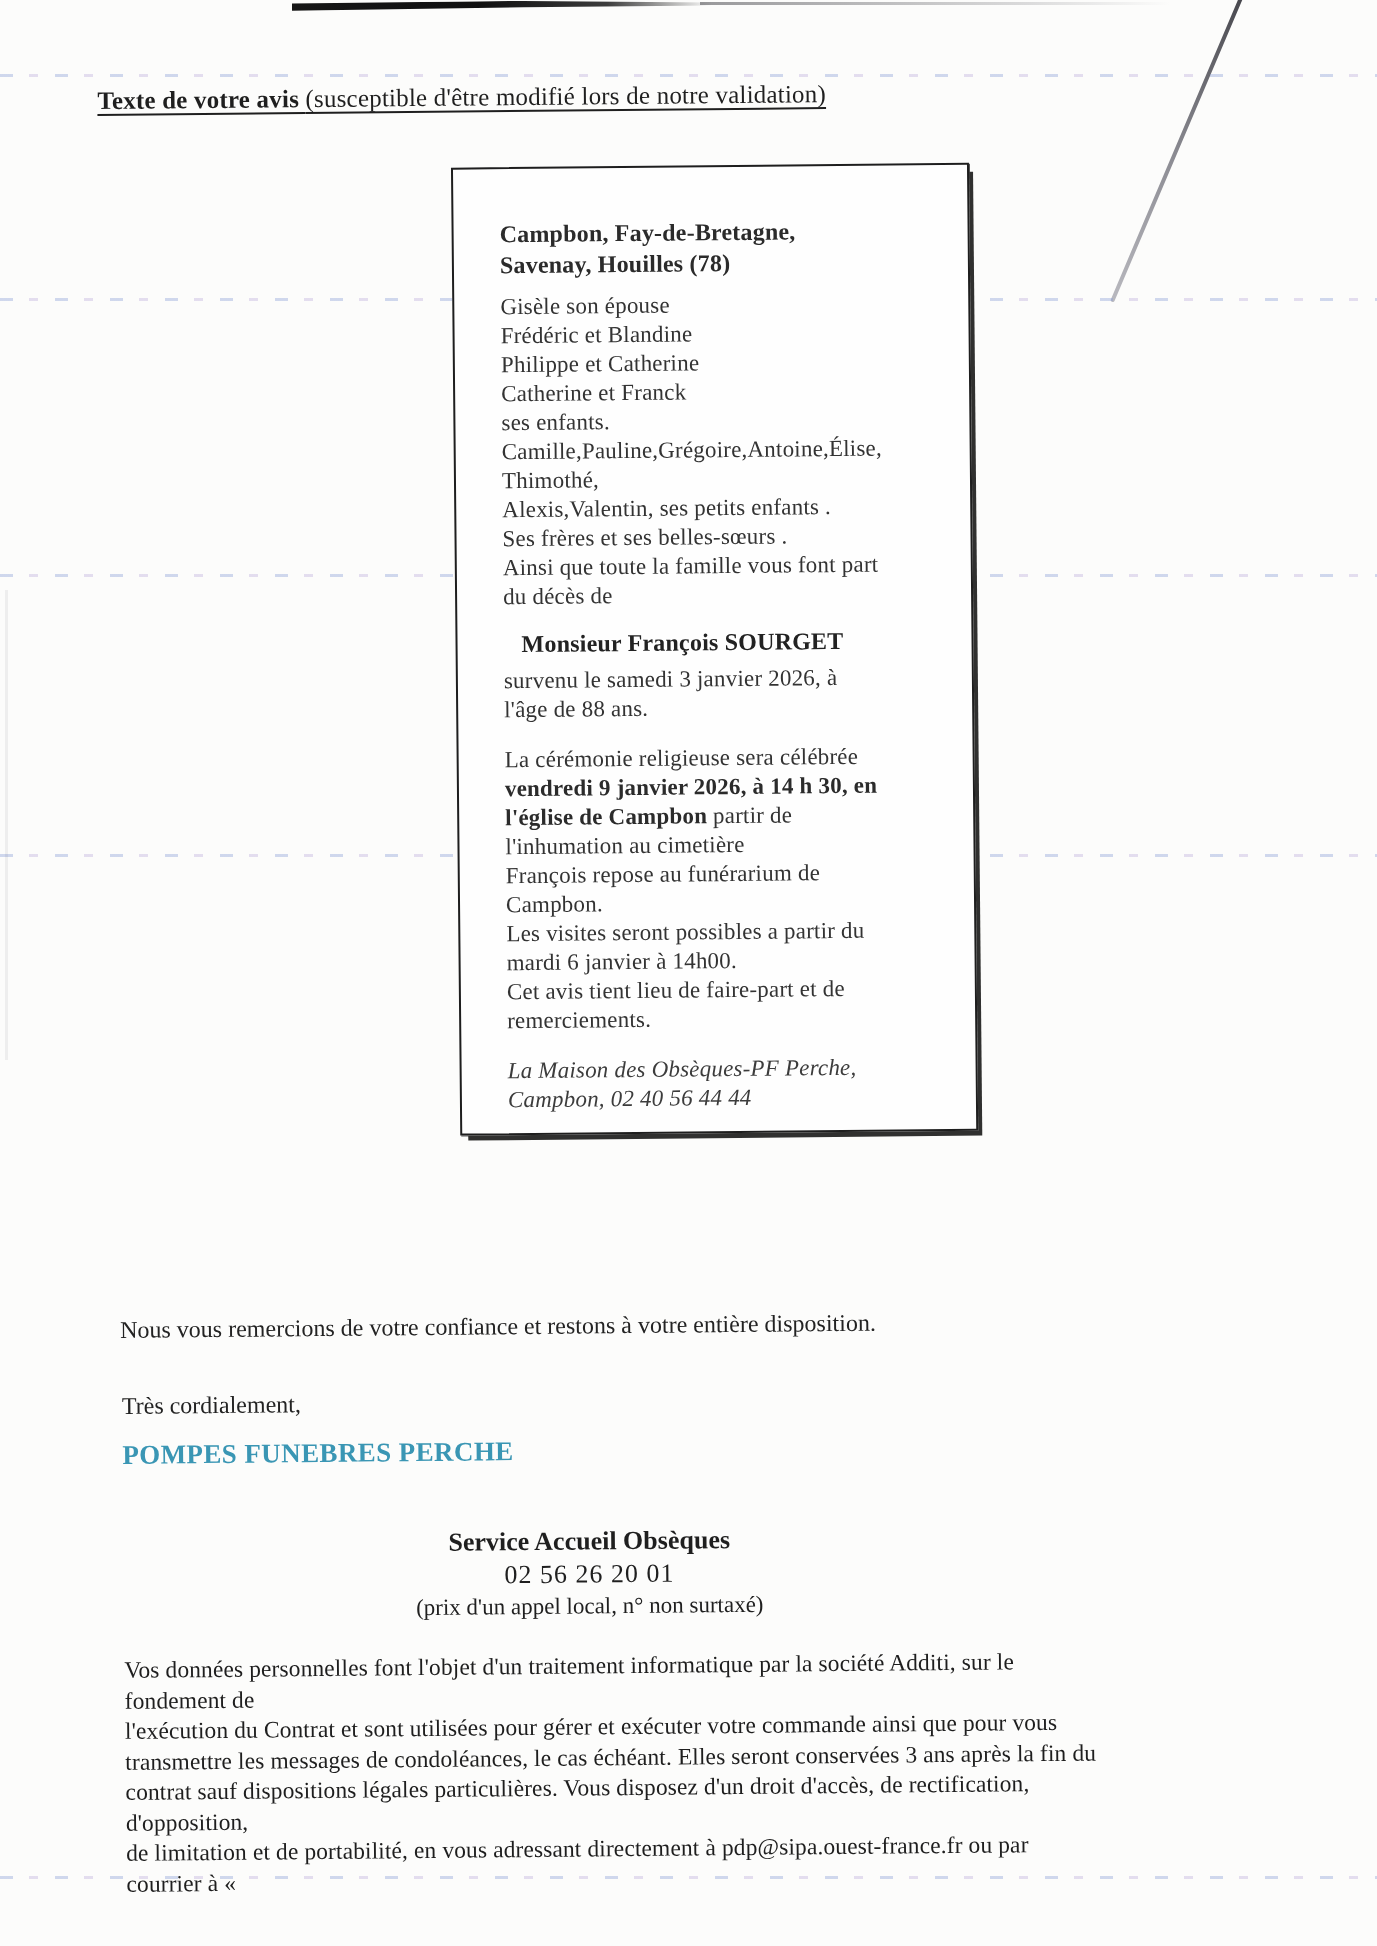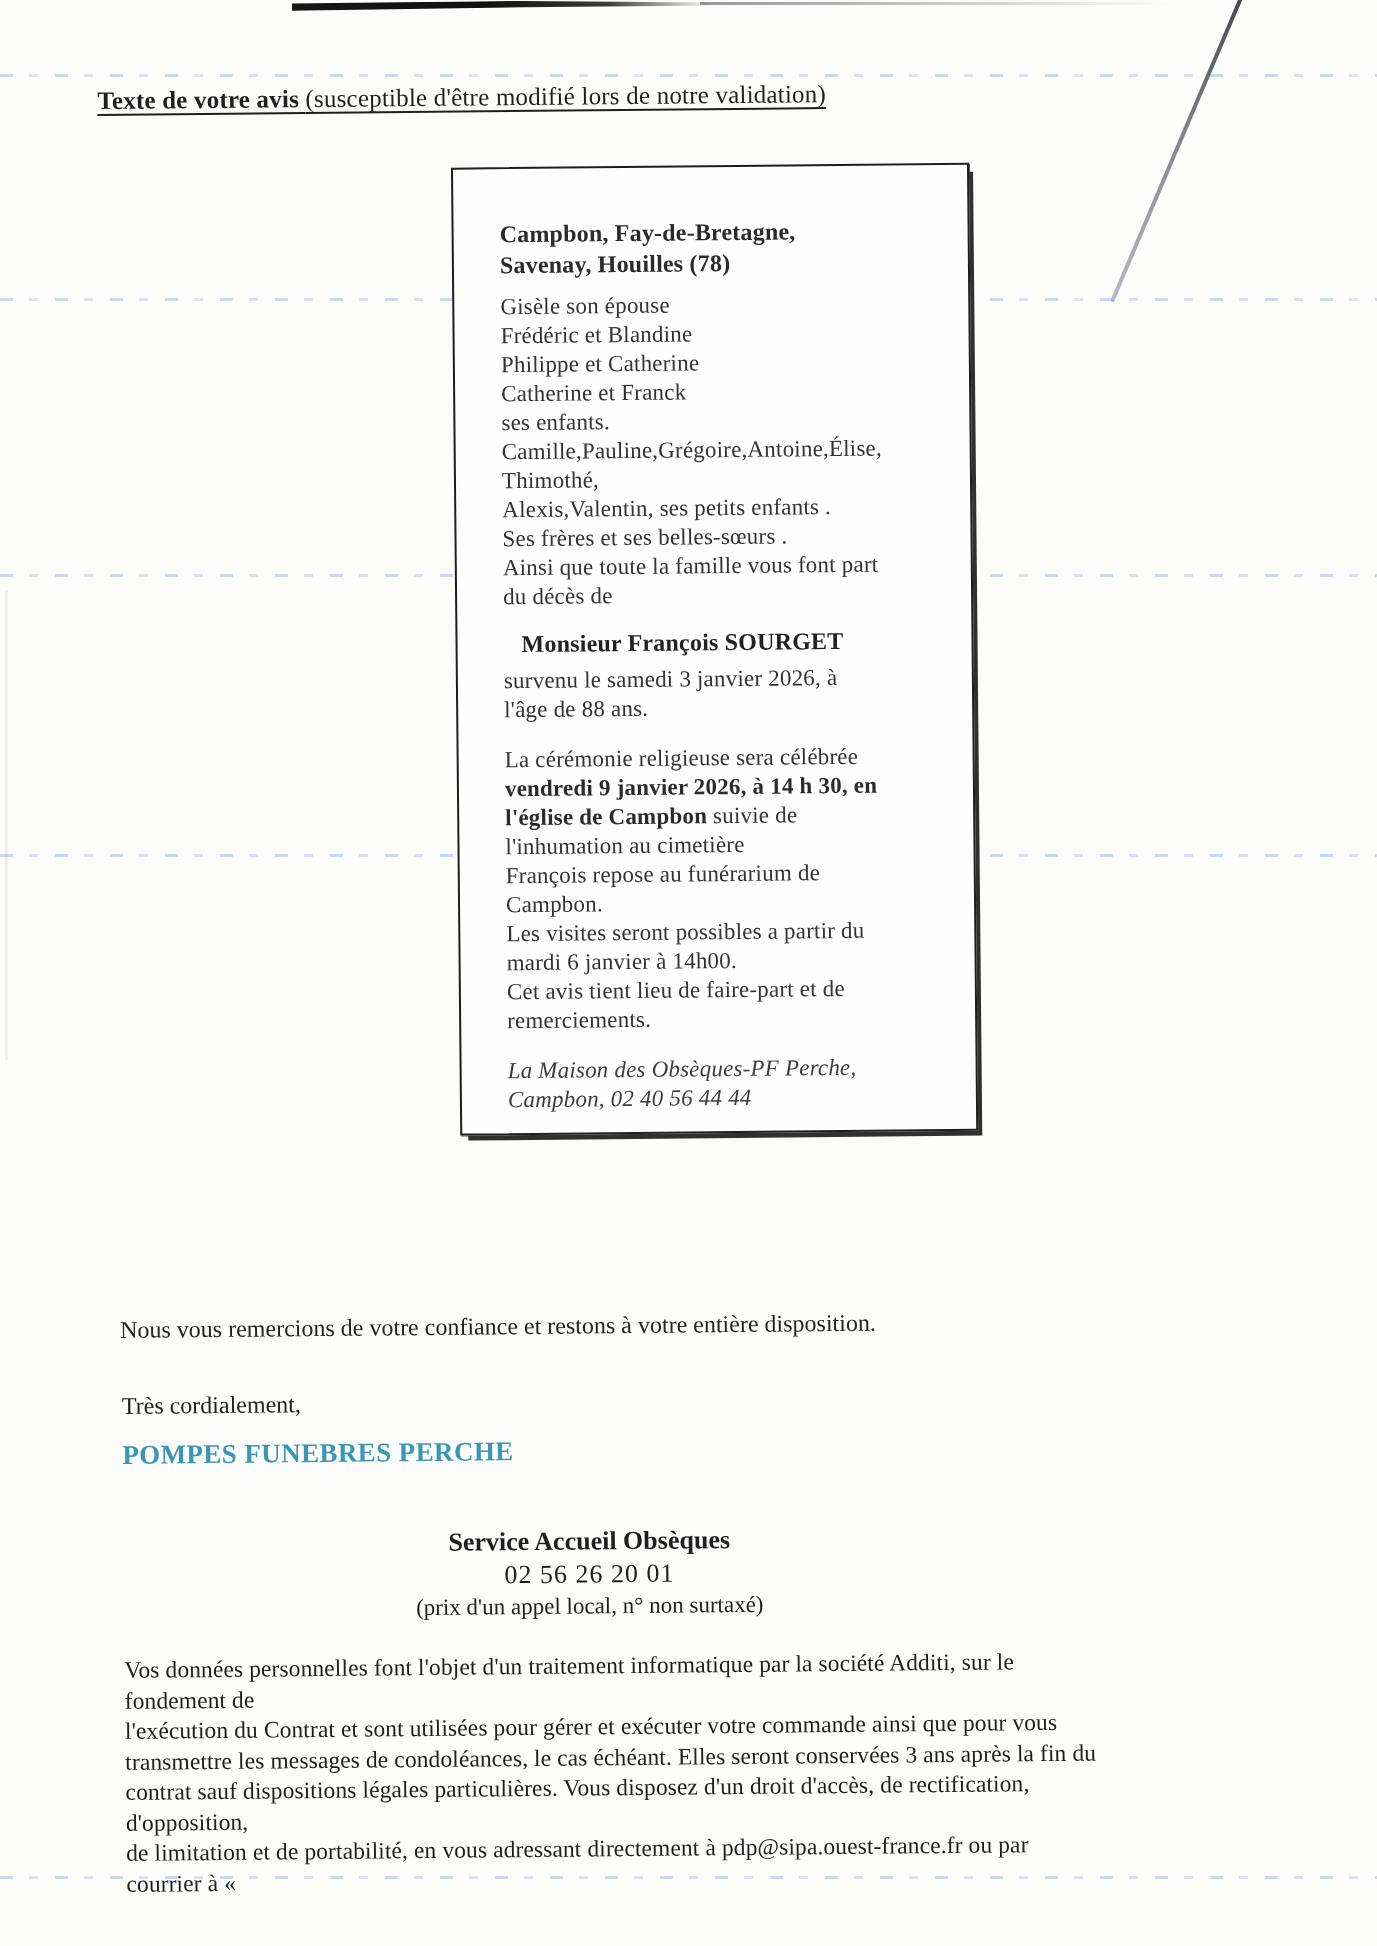--- a/index.html
+++ b/index.html
@@ -131,21 +131,21 @@
       <div>
         <div>survenu le samedi 3 janvier 2026, à</div>
         <div>l'âge de 88 ans.</div>
       </div>
 
       <div class="blockgap"></div>
 
       <div>
         <div>La cérémonie religieuse sera célébrée</div>
         <div class="bold-line">vendredi 9 janvier 2026, à 14 h 30, en</div>
-        <div><span class="bold-line">l'église de Campbon</span><span> suivie de</span></div>
+        <div><span class="bold-line">l'église de Campbon</span><span> partir de</span></div>
         <div>l'inhumation au cimetière</div>
         <div>François repose au funérarium de</div>
         <div>Campbon.</div>
         <div>Les visites seront possibles a partir du</div>
         <div>mardi 6 janvier à 14h00.</div>
         <div>Cet avis tient lieu de faire-part et de</div>
         <div>remerciements.</div>
       </div>
 
       <div class="blockgap"></div>

